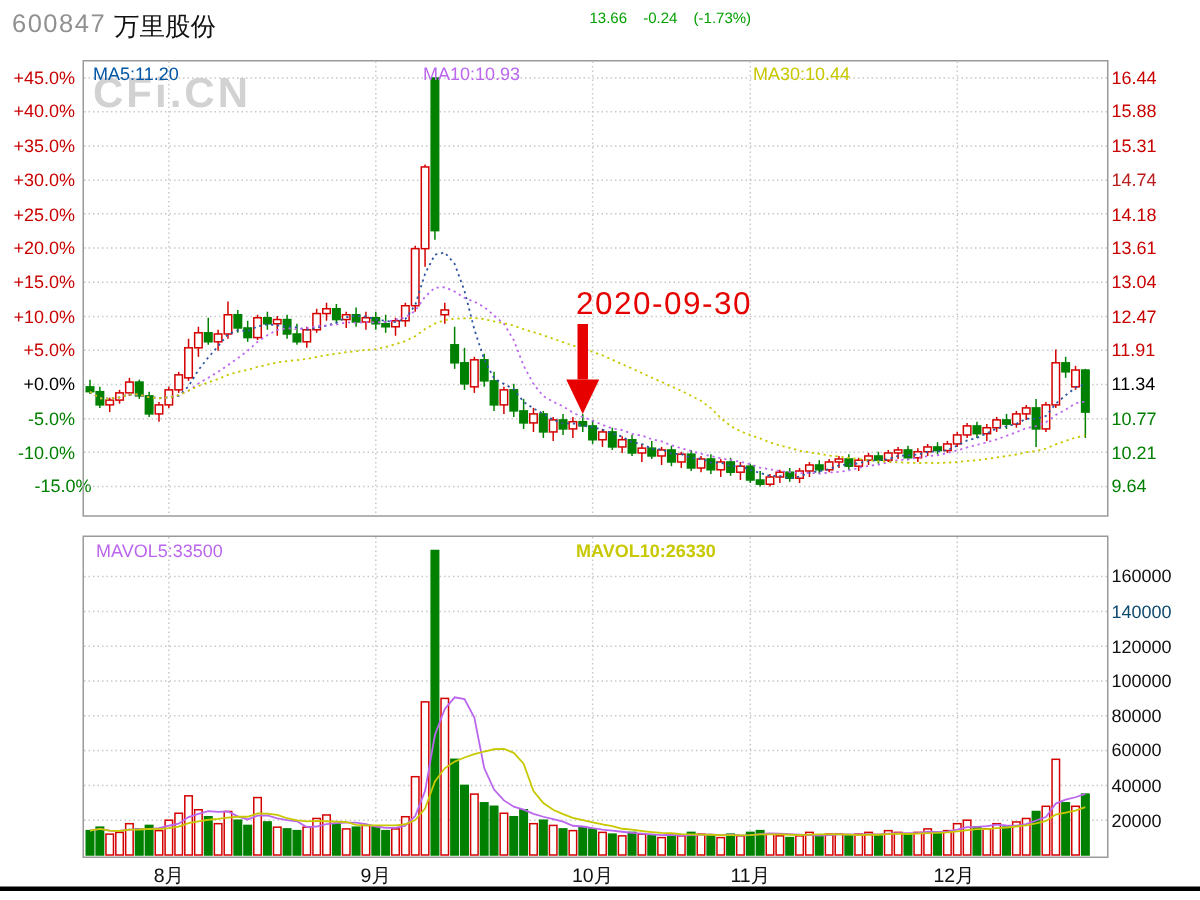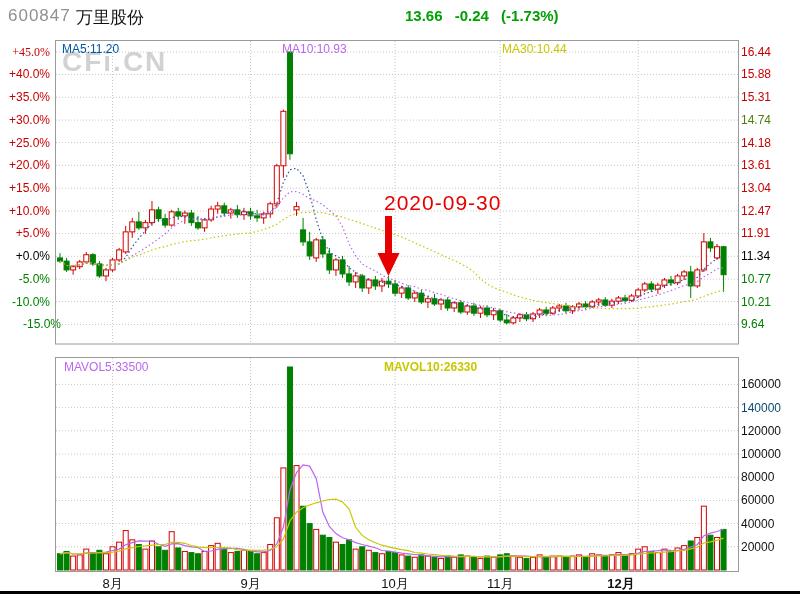--- a/index.html
+++ b/index.html
@@ -1,20 +1,20 @@
 <!DOCTYPE html>
 <html><head>
 <meta charset="utf-8">
 <style>
   html,body{margin:0;padding:0;background:#fff;}
   .screen{position:relative;width:796px;height:600px;background:#fff;
           font-family:"Liberation Sans",sans-serif;overflow:hidden;padding-left:40px;}
   .code{position:absolute;left:8px;top:6px;font-size:17px;color:#909090;letter-spacing:1px;}
   .name{position:absolute;left:76px;top:6px;font-size:17px;color:#111;}
-  .quote{position:absolute;left:405px;top:7px;font-size:15px;font-weight:bold;}
+  .quote{position:absolute;left:393px;top:7px;font-size:10px;}
   .quote span{margin-right:8px;}
   .watermark{position:absolute;left:62px;top:46px;font-size:28px;font-weight:bold;
              color:#d2d2d2;letter-spacing:2px;z-index:1;}
   .ma-label{position:absolute;top:42px;font-size:12px;z-index:3;background:#fff0;}
   #ma5{left:62px;} #ma10{left:282px;} #ma30{left:502px;}
   .mavol-label{position:absolute;top:360px;font-size:12px;z-index:3;}
   #mavol5{left:64px;} #mavol10{left:384px;font-weight:bold;}
   .axis-label{position:absolute;font-size:12px;line-height:14px;white-space:nowrap;}
   .left-lab{left:0;width:50px;text-align:right;}
   .right-lab{left:741px;text-align:left;}
@@ -39,39 +39,39 @@
   <div class="watermark" style="color: rgb(210, 210, 210);">CFi.CN</div>
 
   <span id="ma5" class="ma-label" style="color: rgb(0, 85, 165);">MA5:11.20</span>
   <span id="ma10" class="ma-label" style="color: rgb(187, 102, 238);">MA10:10.93</span>
   <span id="ma30" class="ma-label" style="color: rgb(200, 200, 0);">MA30:10.44</span>
 
   <span id="mavol5" class="mavol-label" style="color: rgb(187, 102, 238); text-align: right;">MAVOL5:33500</span>
   <span id="mavol10" class="mavol-label" style="color: rgb(200, 200, 0);">MAVOL10:26330</span>
 
   <div id="left-axis">
-      <div class="axis-label left-lab" style="top: 45px; color: rgb(200, 0, 0); font-family: Liberation Serif, serif;">+45.0%</div>
+      <div class="axis-label left-lab" style="top: 45px; color: rgb(200, 0, 0);">+45.0%</div>
       <div class="axis-label left-lab" style="top: 67.4336px; color: rgb(200, 0, 0);">+40.0%</div>
       <div class="axis-label left-lab" style="top: 90.2678px; color: rgb(200, 0, 0);">+35.0%</div>
       <div class="axis-label left-lab" style="top: 113.102px; color: rgb(200, 0, 0);">+30.0%</div>
       <div class="axis-label left-lab" style="top: 135.536px; color: rgb(200, 0, 0);">+25.0%</div>
       <div class="axis-label left-lab" style="top: 158.37px; color: rgb(200, 0, 0);">+20.0%</div>
       <div class="axis-label left-lab" style="top: 181.204px; color: rgb(200, 0, 0);">+15.0%</div>
       <div class="axis-label left-lab" style="top: 204.038px; color: rgb(200, 0, 0);">+10.0%</div>
       <div class="axis-label left-lab" style="top: 226.472px; color: rgb(200, 0, 0);">+5.0%</div>
       <div class="axis-label left-lab" style="top: 249.306px; color: rgb(0, 0, 0);">+0.0%</div>
       <div class="axis-label left-lab" style="top: 272.14px; color: rgb(0, 128, 0);">-5.0%</div>
       <div class="axis-label left-lab" style="top: 294.574px; color: rgb(0, 128, 0);">-10.0%</div>
       <div class="axis-label left-lab" style="top: 317.408px; color: rgb(0, 128, 0); margin-left: 11px;">-15.0%</div>
     </div>
   <div id="right-axis">
       <div class="axis-label right-lab" style="top: 45px; color: rgb(200, 0, 0);">16.44</div>
       <div class="axis-label right-lab" style="top: 67.4336px; color: rgb(200, 0, 0);">15.88</div>
       <div class="axis-label right-lab" style="top: 90.2678px; color: rgb(200, 0, 0);">15.31</div>
-      <div class="axis-label right-lab" style="top: 113.102px; color: #4d7c0f;">14.74</div>
+      <div class="axis-label right-lab" style="top: 113.102px; color: #b91c1c;">14.74</div>
       <div class="axis-label right-lab" style="top: 135.536px; color: rgb(200, 0, 0);">14.18</div>
       <div class="axis-label right-lab" style="top: 158.37px; color: rgb(200, 0, 0); text-align: center;">13.61</div>
       <div class="axis-label right-lab" style="top: 181.204px; color: rgb(200, 0, 0);">13.04</div>
       <div class="axis-label right-lab" style="top: 204.038px; color: rgb(200, 0, 0);">12.47</div>
       <div class="axis-label right-lab" style="top: 226.472px; color: rgb(200, 0, 0);">11.91</div>
       <div class="axis-label right-lab" style="top: 249.306px; color: rgb(0, 0, 0);">11.34</div>
       <div class="axis-label right-lab" style="top: 272.14px; color: rgb(0, 128, 0);">10.77</div>
       <div class="axis-label right-lab" style="top: 294.574px; color: rgb(0, 128, 0);">10.21</div>
       <div class="axis-label right-lab" style="top: 317.408px; color: rgb(0, 128, 0);">9.64</div>
     </div>
@@ -83,21 +83,21 @@
       <div class="axis-label right-lab" style="top: 470.2px; color: rgb(17, 17, 17);">80000</div>
       <div class="axis-label right-lab" style="top: 493.4px; color: rgb(17, 17, 17); text-align: right;">60000</div>
       <div class="axis-label right-lab" style="top: 516.6px; color: rgb(17, 17, 17);">40000</div>
       <div class="axis-label right-lab" style="top: 539.8px; color: rgb(17, 17, 17);">20000</div>
     </div>
   <div id="months">
       <div class="month" style="left: 112.56px;">8月</div>
       <div class="month" style="left: 250.53px;">9月</div>
       <div class="month" style="left: 395.07px;">10月</div>
       <div class="month" style="left: 500.19px;">11月</div>
-      <div class="month" style="left: 621px; font-weight: bold;">12月</div>
+      <div class="month" style="left: 636px;">12月</div>
     </div>
 
   <div class="annotation" style="color: rgb(230, 0, 0);">2020-09-30</div>
 
   <svg id="chart" width="800" height="600">
       <rect x="55.5" y="40.5" width="683" height="303.5" fill="none" stroke="#9a9a9a"></rect>
       <rect x="55.5" y="357.5" width="683" height="214" fill="none" stroke="#9a9a9a"></rect>
       <g>
         <line x1="56" x2="738" y1="52" y2="52" stroke="#c8c8c8" stroke-dasharray="1,2"></line>
         <line x1="56" x2="738" y1="74.43360000000001" y2="74.43360000000001" stroke="#c8c8c8" stroke-dasharray="1,2"></line>

